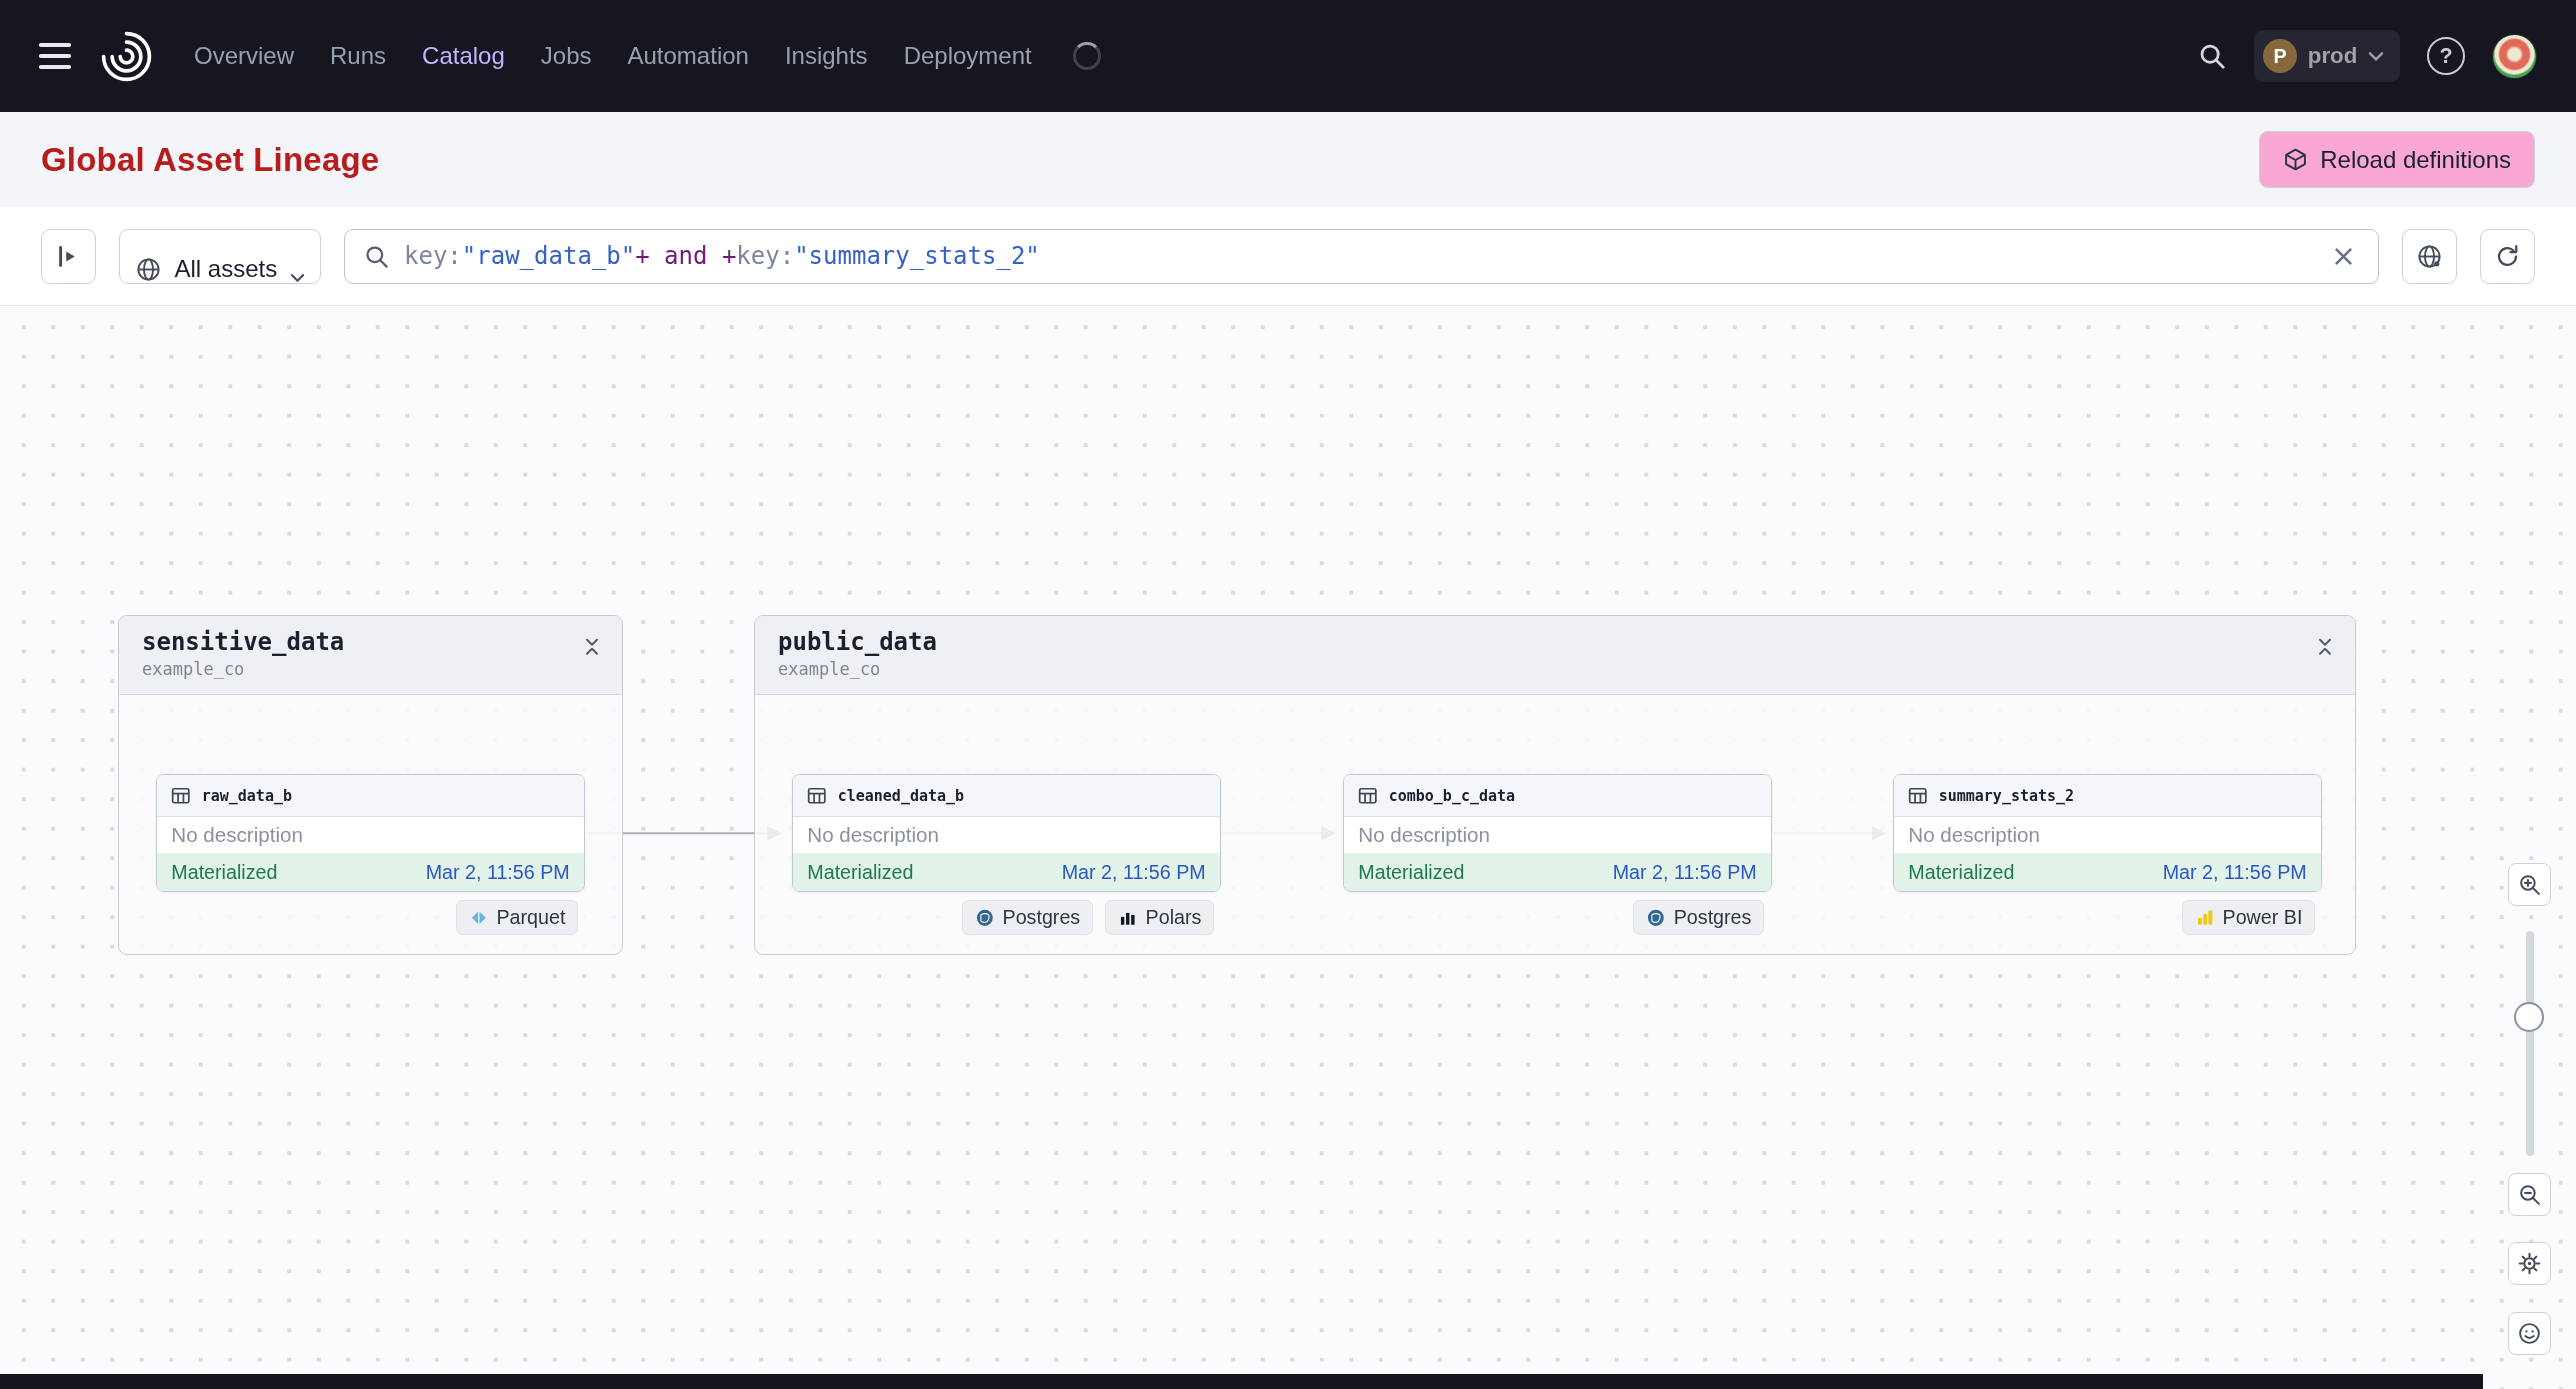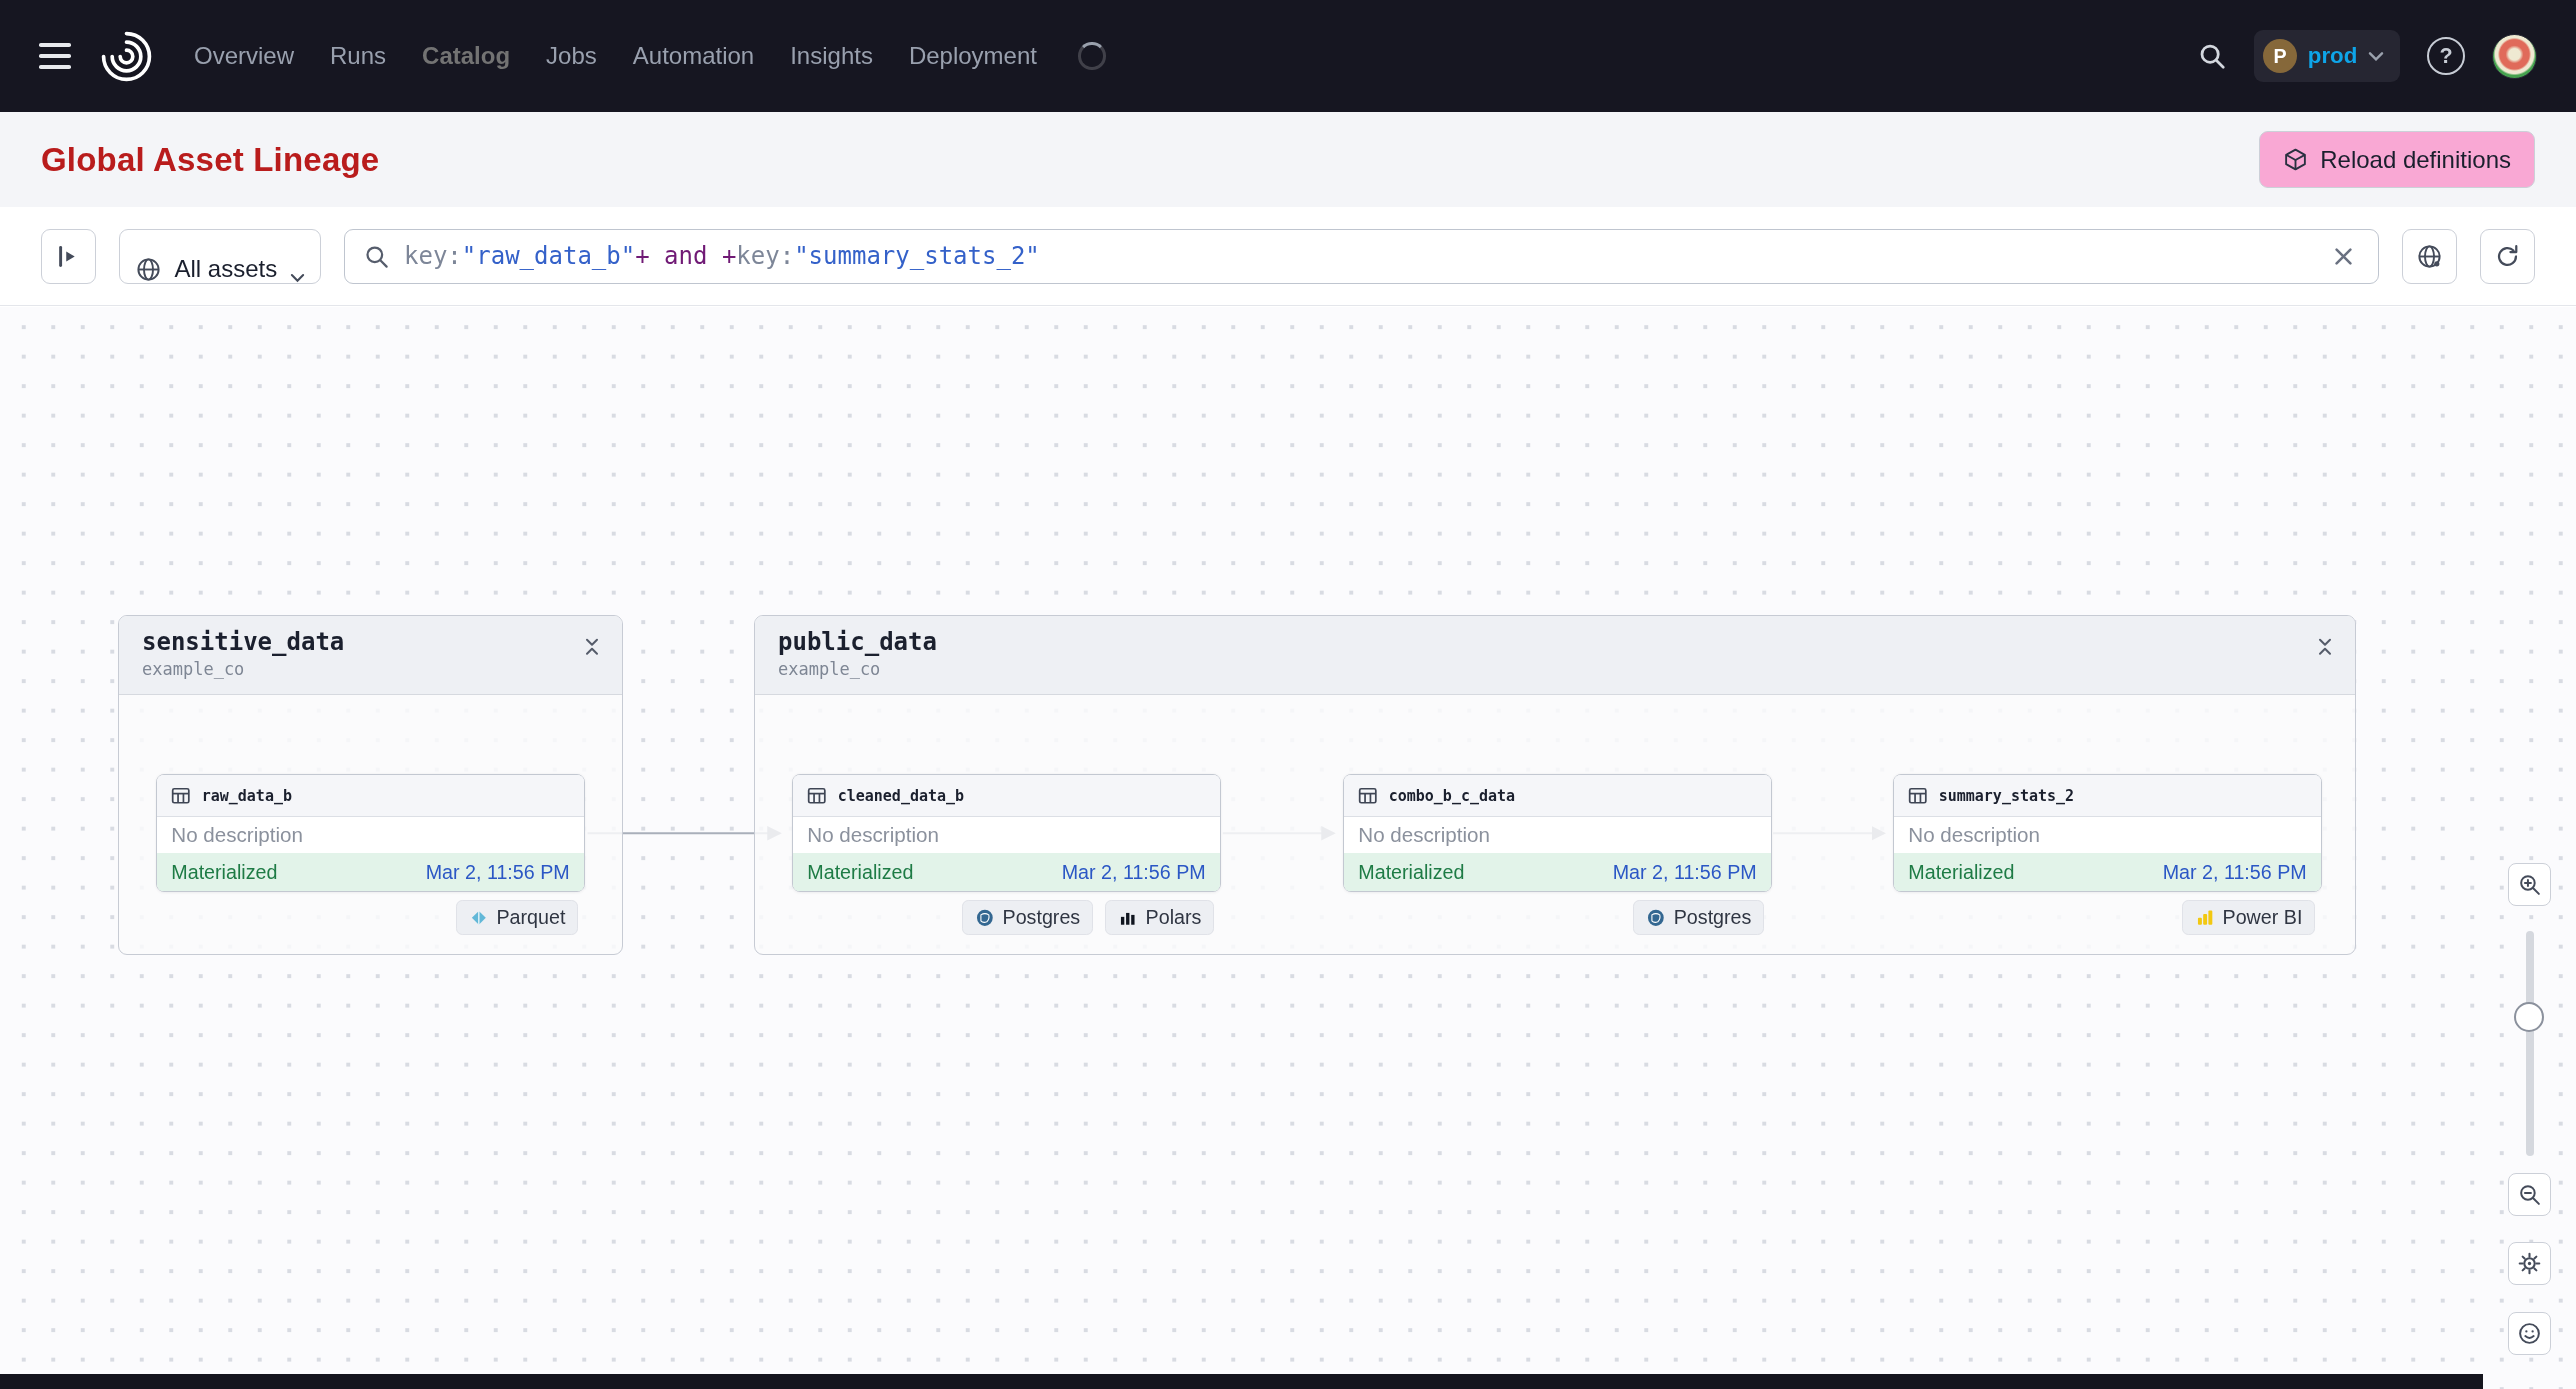--- a/index.html
+++ b/index.html
@@ -9,30 +9,30 @@
   button{font-family:inherit;cursor:pointer}
 
   
   .navbar{position:absolute;top:0;left:0;right:0;height:112px;background:#161621;
           display:flex;align-items:center;padding:0 39px;box-sizing:border-box}
   .hamburger{background:none;border:none;display:flex;flex-direction:column;gap:7.2px;padding:0;margin-right:27px}
   .hamburger span{display:block;width:32px;height:3.6px;background:#e8eaee;border-radius:1.8px}
   .logo{width:57px;height:57px;display:flex;align-items:center;justify-content:center;margin-right:39px}
   .nav-links{display:flex;align-items:center;gap:36px}
   .nav-link{font-size:24px;color:#99a0ae;text-decoration:none;cursor:pointer}
-  .nav-link.active{color:#737373;font-weight:700}
+  .nav-link.active{color:#c4b5fd;font-weight:400}
   .nav-spinner{width:21.5px;height:21.5px;border:3.1px solid rgba(255,255,255,.18);
                border-top-color:#9aa1ad;border-radius:50%;margin-left:5.4px}
   .nav-right{margin-left:auto;display:flex;align-items:center;gap:27px}
   .nav-icon-btn{background:none;border:none;padding:0;display:flex;align-items:center;justify-content:center}
   .deploy-pill{display:flex;align-items:center;gap:10.7px;background:#262632;border:none;
                border-radius:9px;height:52px;padding:0 16px 0 9px}
   .deploy-initial{width:34px;height:34px;border-radius:50%;background:#86683a;color:#fff;
                   font-size:19.7px;font-weight:700;display:flex;align-items:center;justify-content:center}
-  .deploy-label{color:#0ea5e9;font-size:22.3px;font-weight:600}
+  .deploy-label{color:#a3a3a3;font-size:22.3px;font-weight:600}
   .help-circle{width:38px;height:38px;border-radius:50%;border:2.2px solid #c7ccd5;color:#c7ccd5;
                font-size:21.5px;font-weight:700;display:flex;align-items:center;justify-content:center;background:none}
   .avatar{width:43px;height:43px;border-radius:50%;
           background:radial-gradient(circle at 50% 45%, #efe9d2 0 18%, #e06a5a 28% 46%, #efe9d2 52% 60%, #46a24f 66% 100%);
           border:1.8px solid #2a2a36}
 
   
   .page-header{position:absolute;top:112px;left:0;right:0;height:96px;background:#f4f5f8;
                border-bottom:0.9px solid #e8eaee;display:flex;align-items:center;
                justify-content:space-between;padding:0 41px;box-sizing:border-box}

